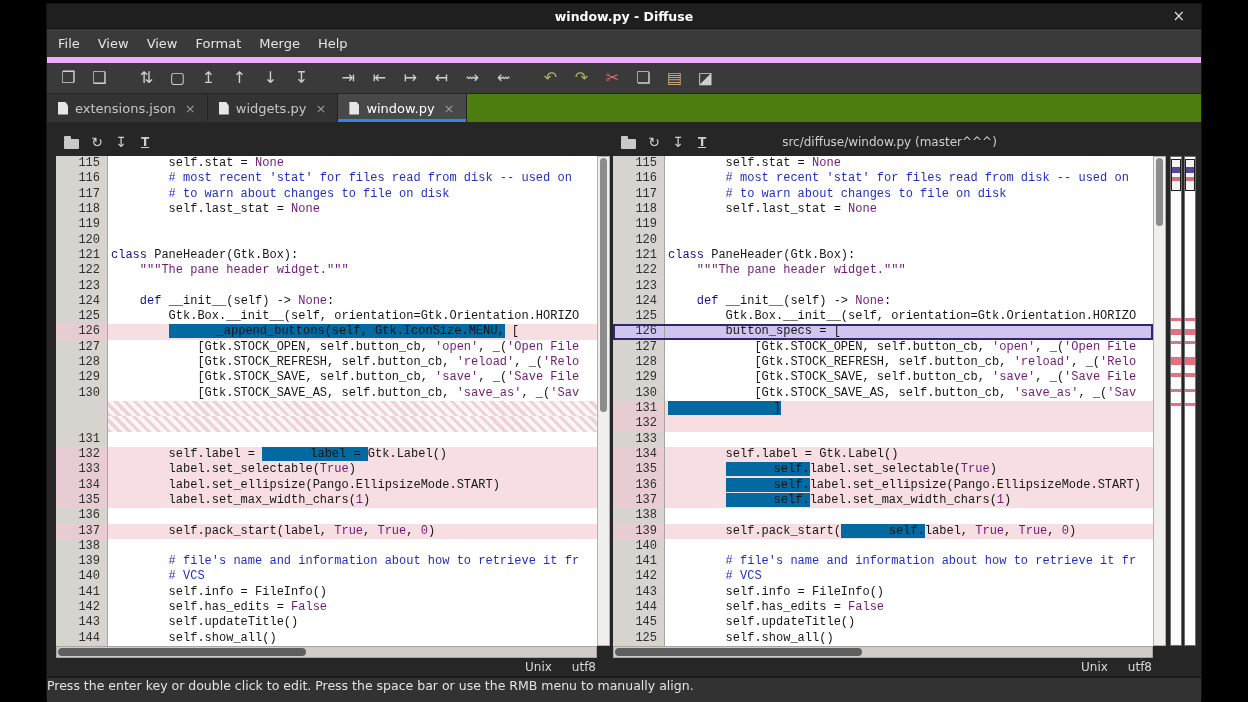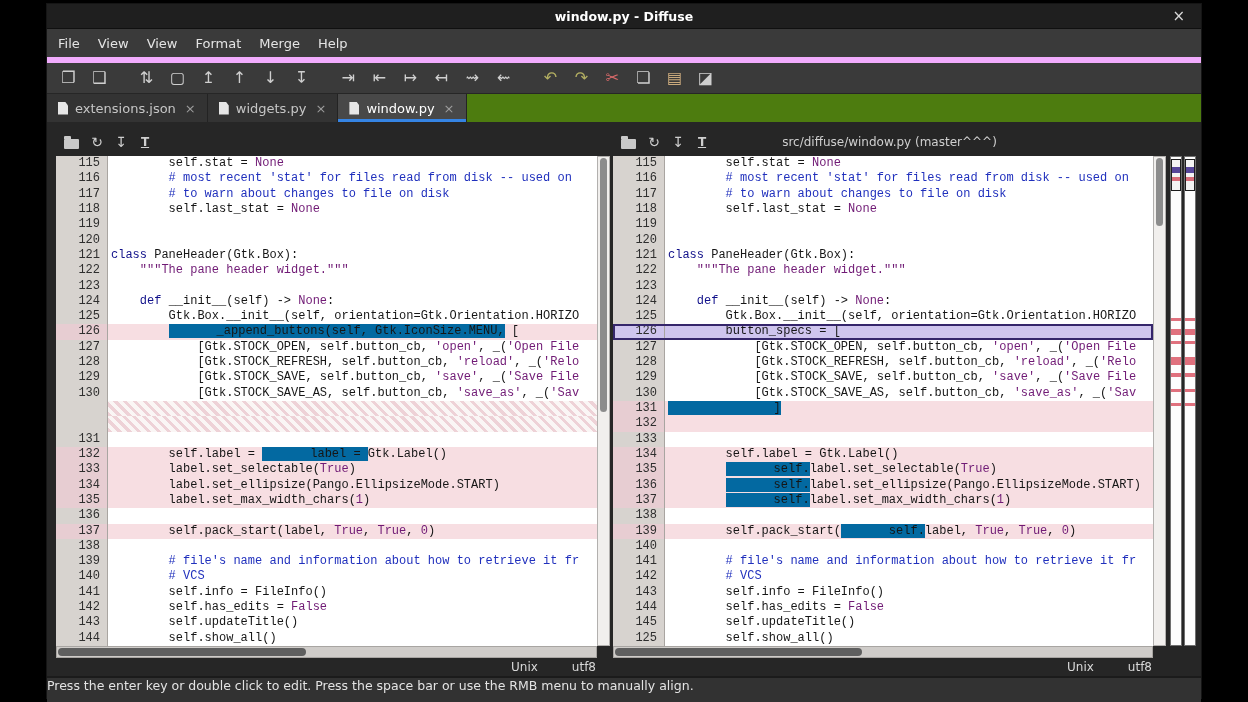--- a/index.html
+++ b/index.html
@@ -54,21 +54,21 @@
   .cmt{color:#2030bd;}
   .lit{color:#701a75;}
   .kw{color:#10108a;}
 
   .vscroll{width:13px;flex:none;background:#f1efed;border:1px solid #b2b0ae;box-sizing:border-box;position:relative;}
   .vthumb{position:absolute;left:2px;right:2px;background:#8c8c8c;border-radius:4px;}
   .vthumb.t1{top:1px;height:52%;}
   .vthumb.t2{top:1px;height:14%;}
   .hscroll{height:12px;margin-right:13px;background:#cfccc9;border:1px solid #a8a5a2;box-sizing:border-box;position:relative;}
   .hthumb{position:absolute;top:1px;bottom:1px;left:1px;width:46%;background:#5f5f5f;border-radius:5px;}
-  .pane-status{height:18px;display:flex;justify-content:flex-end;align-items:center;gap:34px;padding-right:14px;color:#d8d8d8;font-size:12px;}
+  .pane-status{height:18px;display:flex;justify-content:flex-end;align-items:center;gap:20px;padding-right:14px;color:#d8d8d8;font-size:12px;}
 
   
   .map{width:26px;height:490px;margin-left:2px;margin-top:28px;display:flex;gap:2px;}
   .map-col{flex:1;position:relative;background:#fdfdfd;border:1px solid #6f6f6f;overflow:hidden;}
   .mark{position:absolute;left:0;right:0;}
   .mark.chg{background:#e0717e;}
   .mark.sel{background:#5a48a0;}
   .viewport{position:absolute;left:0;right:0;border:1px solid #1c1c1c;background:rgba(0,0,0,0.04);box-sizing:border-box;}
 
   

